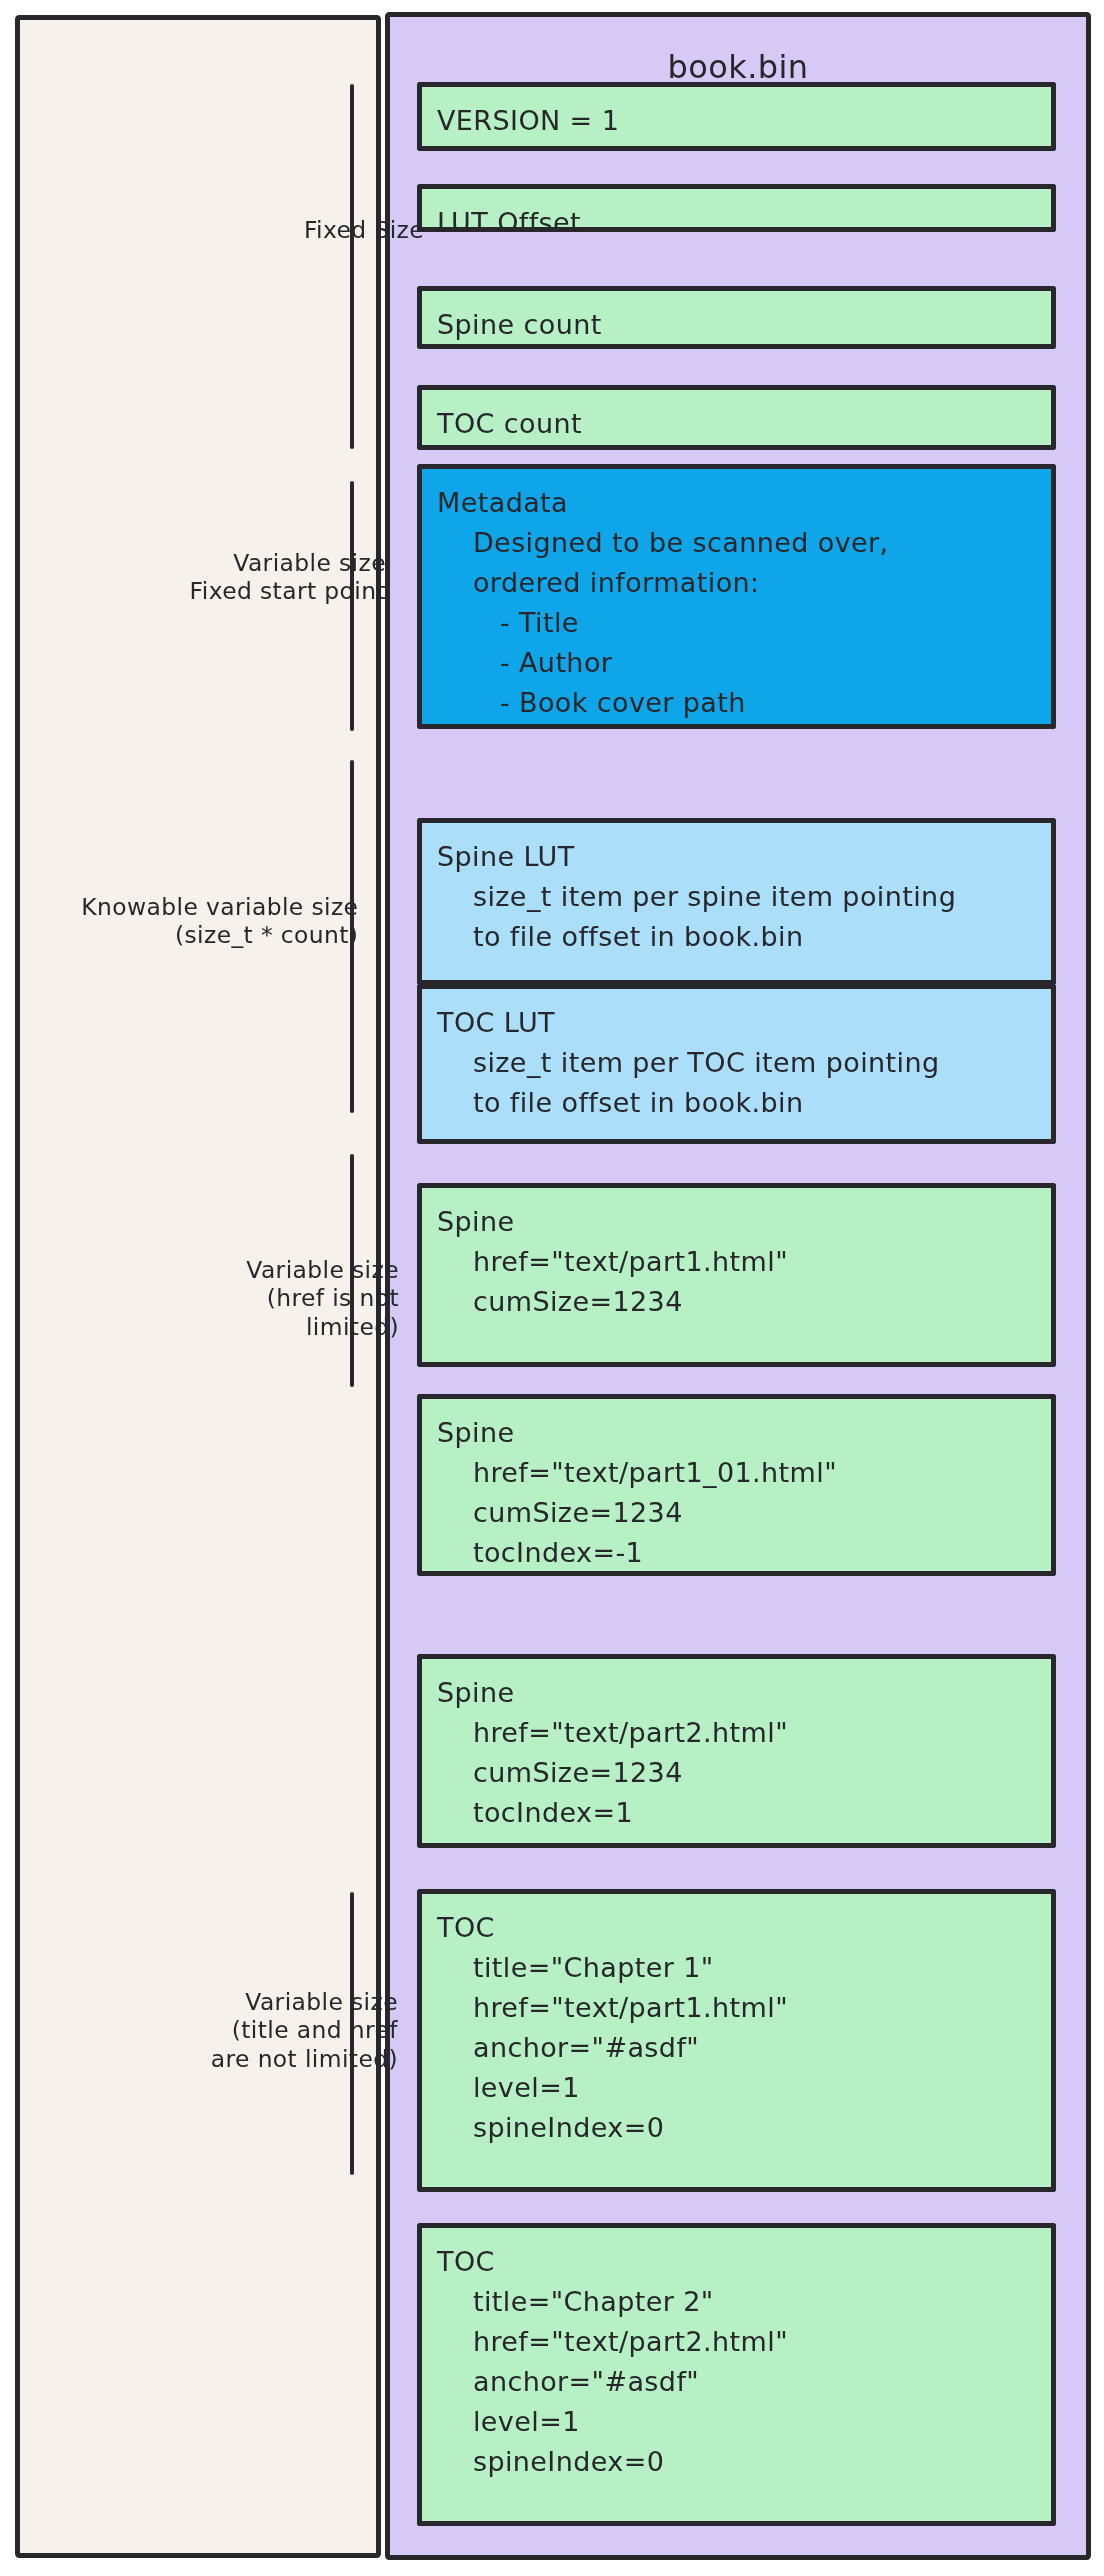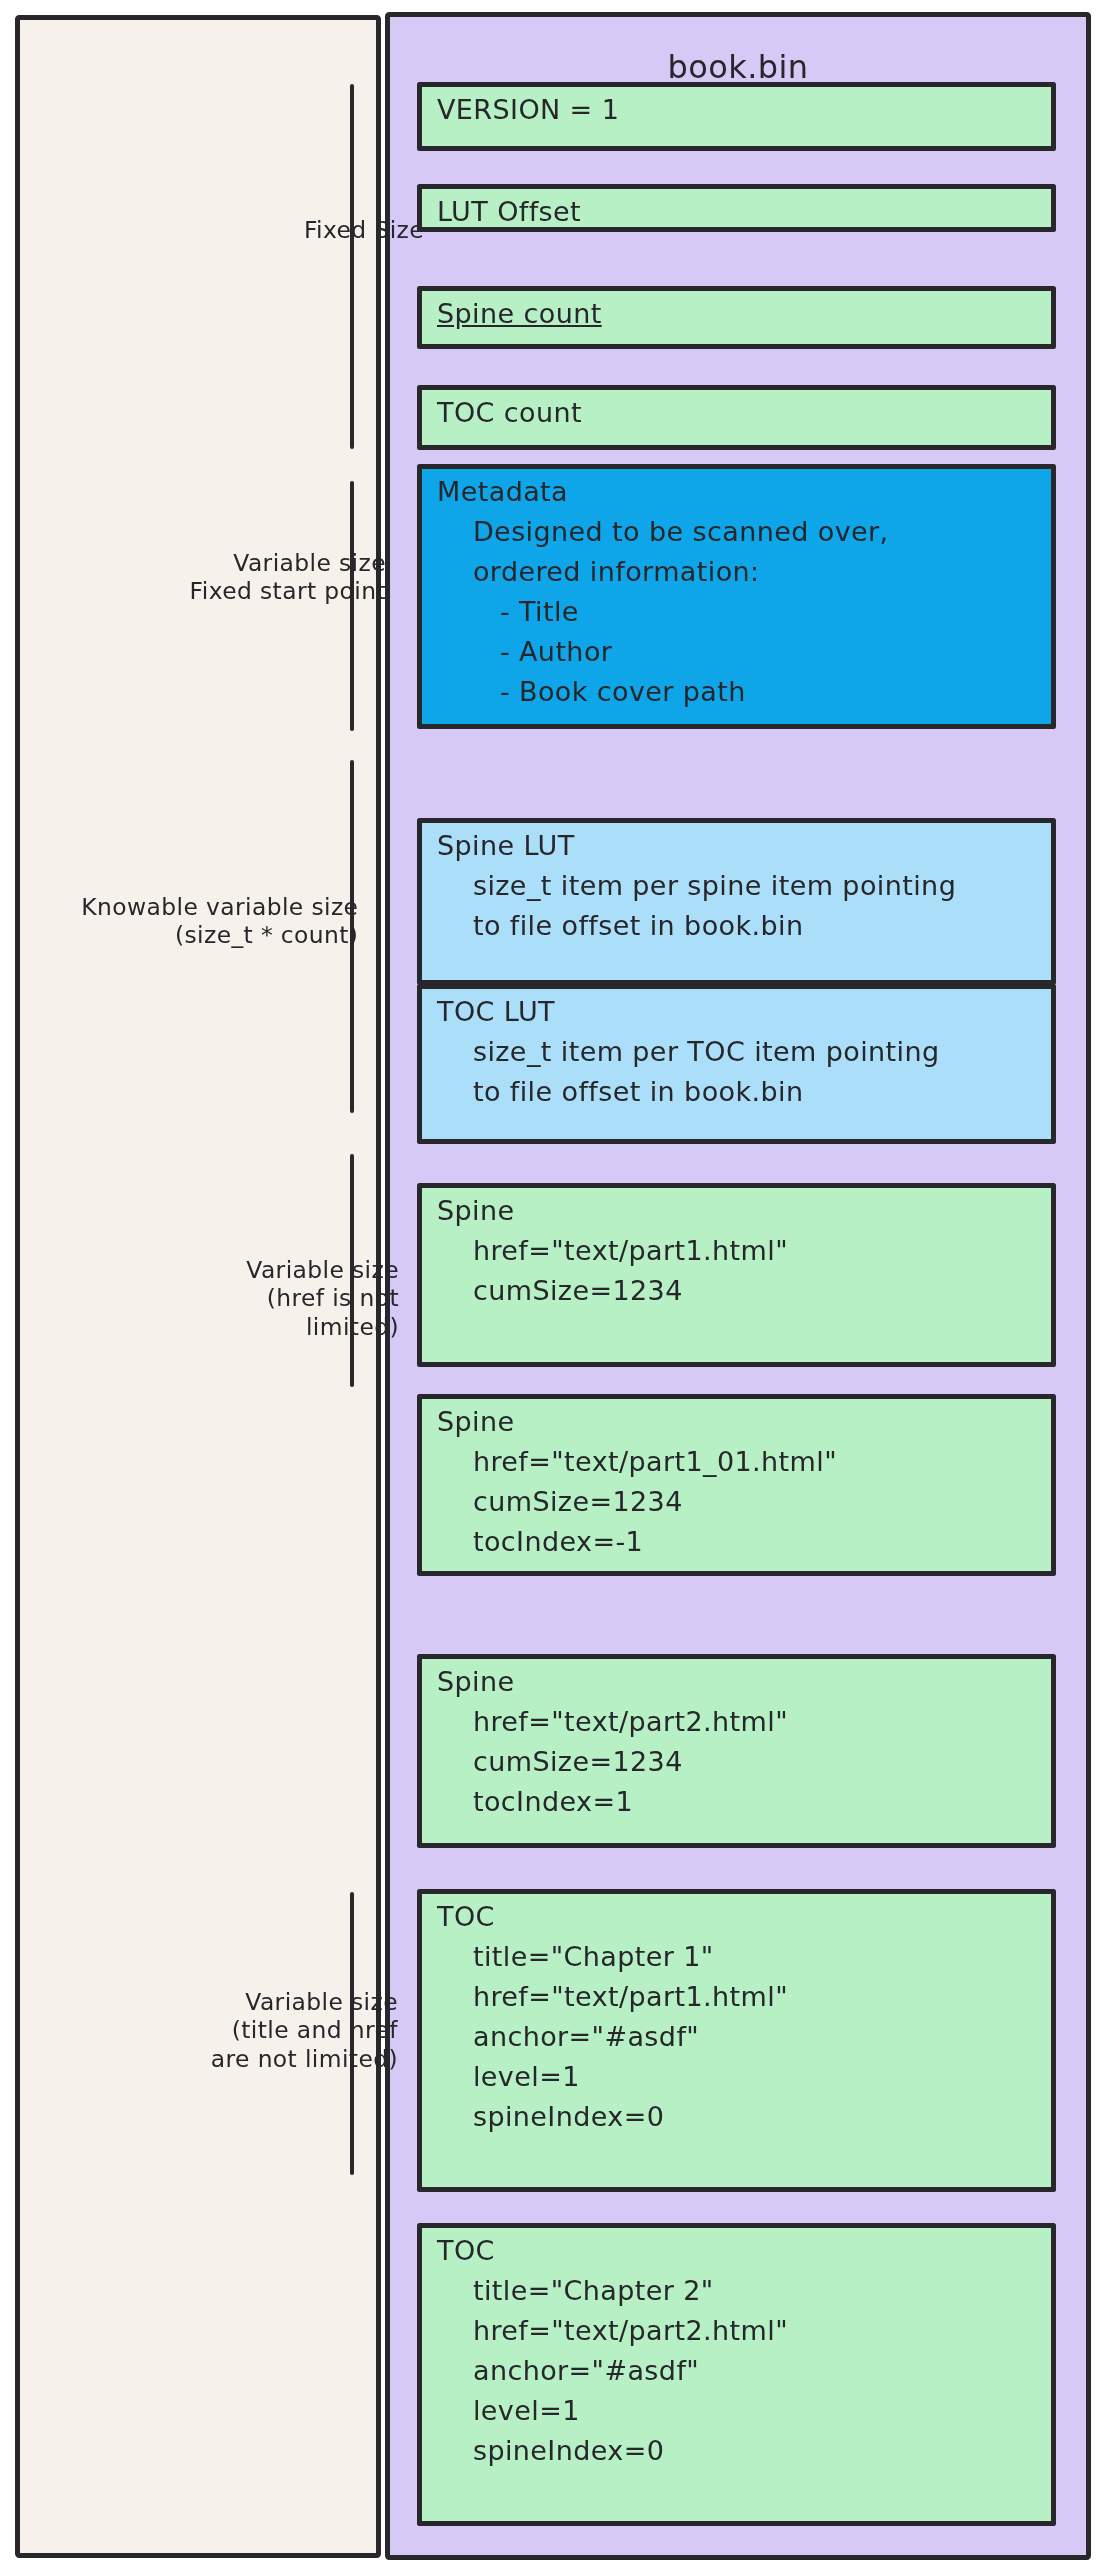--- a/index.html
+++ b/index.html
@@ -40,21 +40,21 @@
     font-size:23.4px; line-height:28.4px;
     letter-spacing:0.4px;
     color:#26262b;
   }
   .box{
     position:absolute;
     left:417px; width:639px;
     border:5px solid #27272c;
     border-radius:2.5px;
     box-sizing:border-box;
-    padding:3px 15px;
+    padding:14px 15px;
     font-size:27px; line-height:40px;
     letter-spacing:0.4px;
   }
   .ln{ white-space:pre; }
 </style>
 </head>
 <body>
 
 <div class="page">
 
@@ -92,21 +92,21 @@
   </div>
 
   <div class="box" style="top: 82px; height: 69px; background: rgb(182, 240, 196);">
     <div class="ln">VERSION = 1</div>
   </div>
 
   <div class="box" style="top: 184px; height: 48px; background: rgb(182, 240, 196);">
     <div class="ln">LUT Offset</div>
   </div>
 
-  <div class="box" style="top: 286px; height: 63px; background: rgb(182, 240, 196); text-decoration: underline;">
+  <div class="box" style="top: 286px; height: 63px; background: rgb(182, 240, 196);">
     <div class="ln">Spine count</div>
   </div>
 
   <div class="box" style="top: 385px; height: 65px; background: rgb(182, 240, 196);">
     <div class="ln">TOC count</div>
   </div>
 
   <div class="box" style="top: 464px; height: 265px; background: #0ea5e9;">
     <div class="ln">Metadata</div>
     <div class="ln">    Designed to be scanned over,</div>

